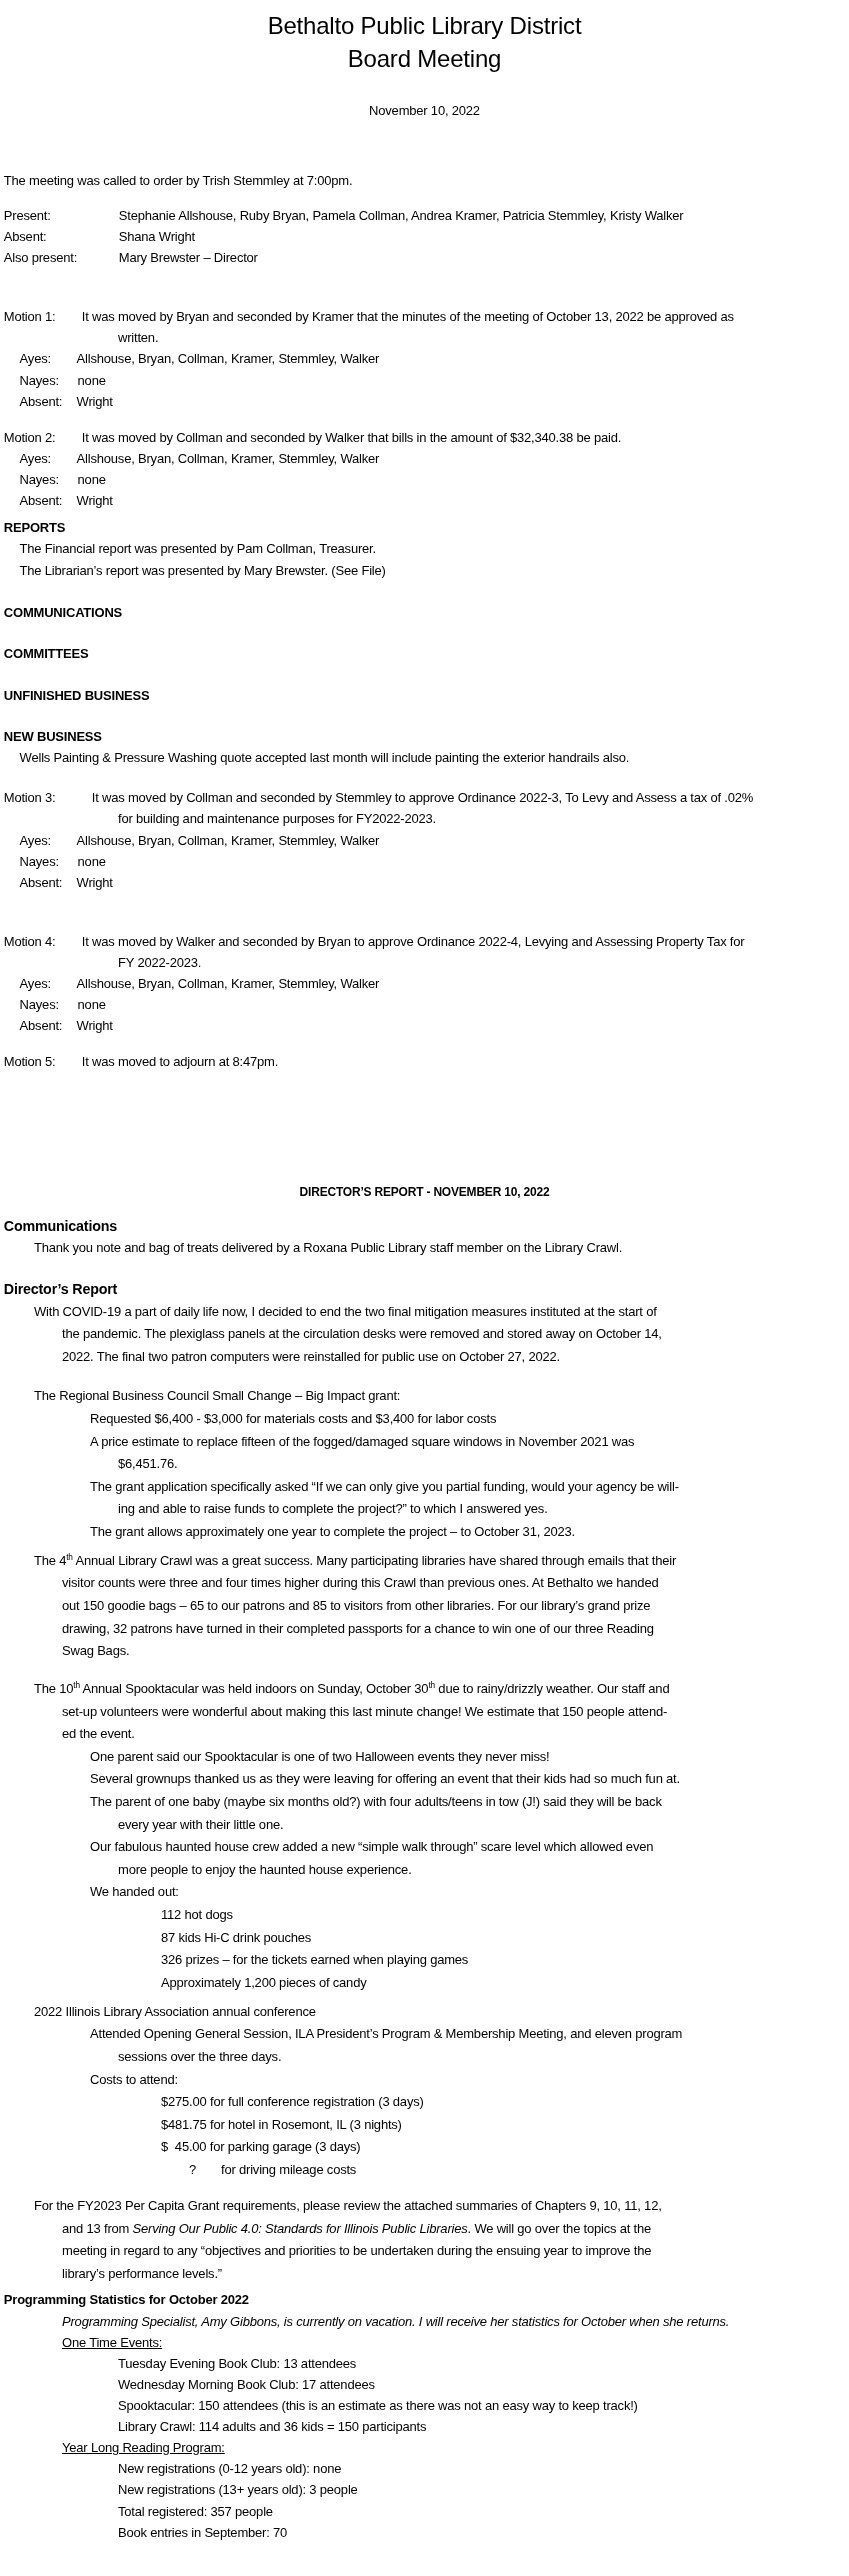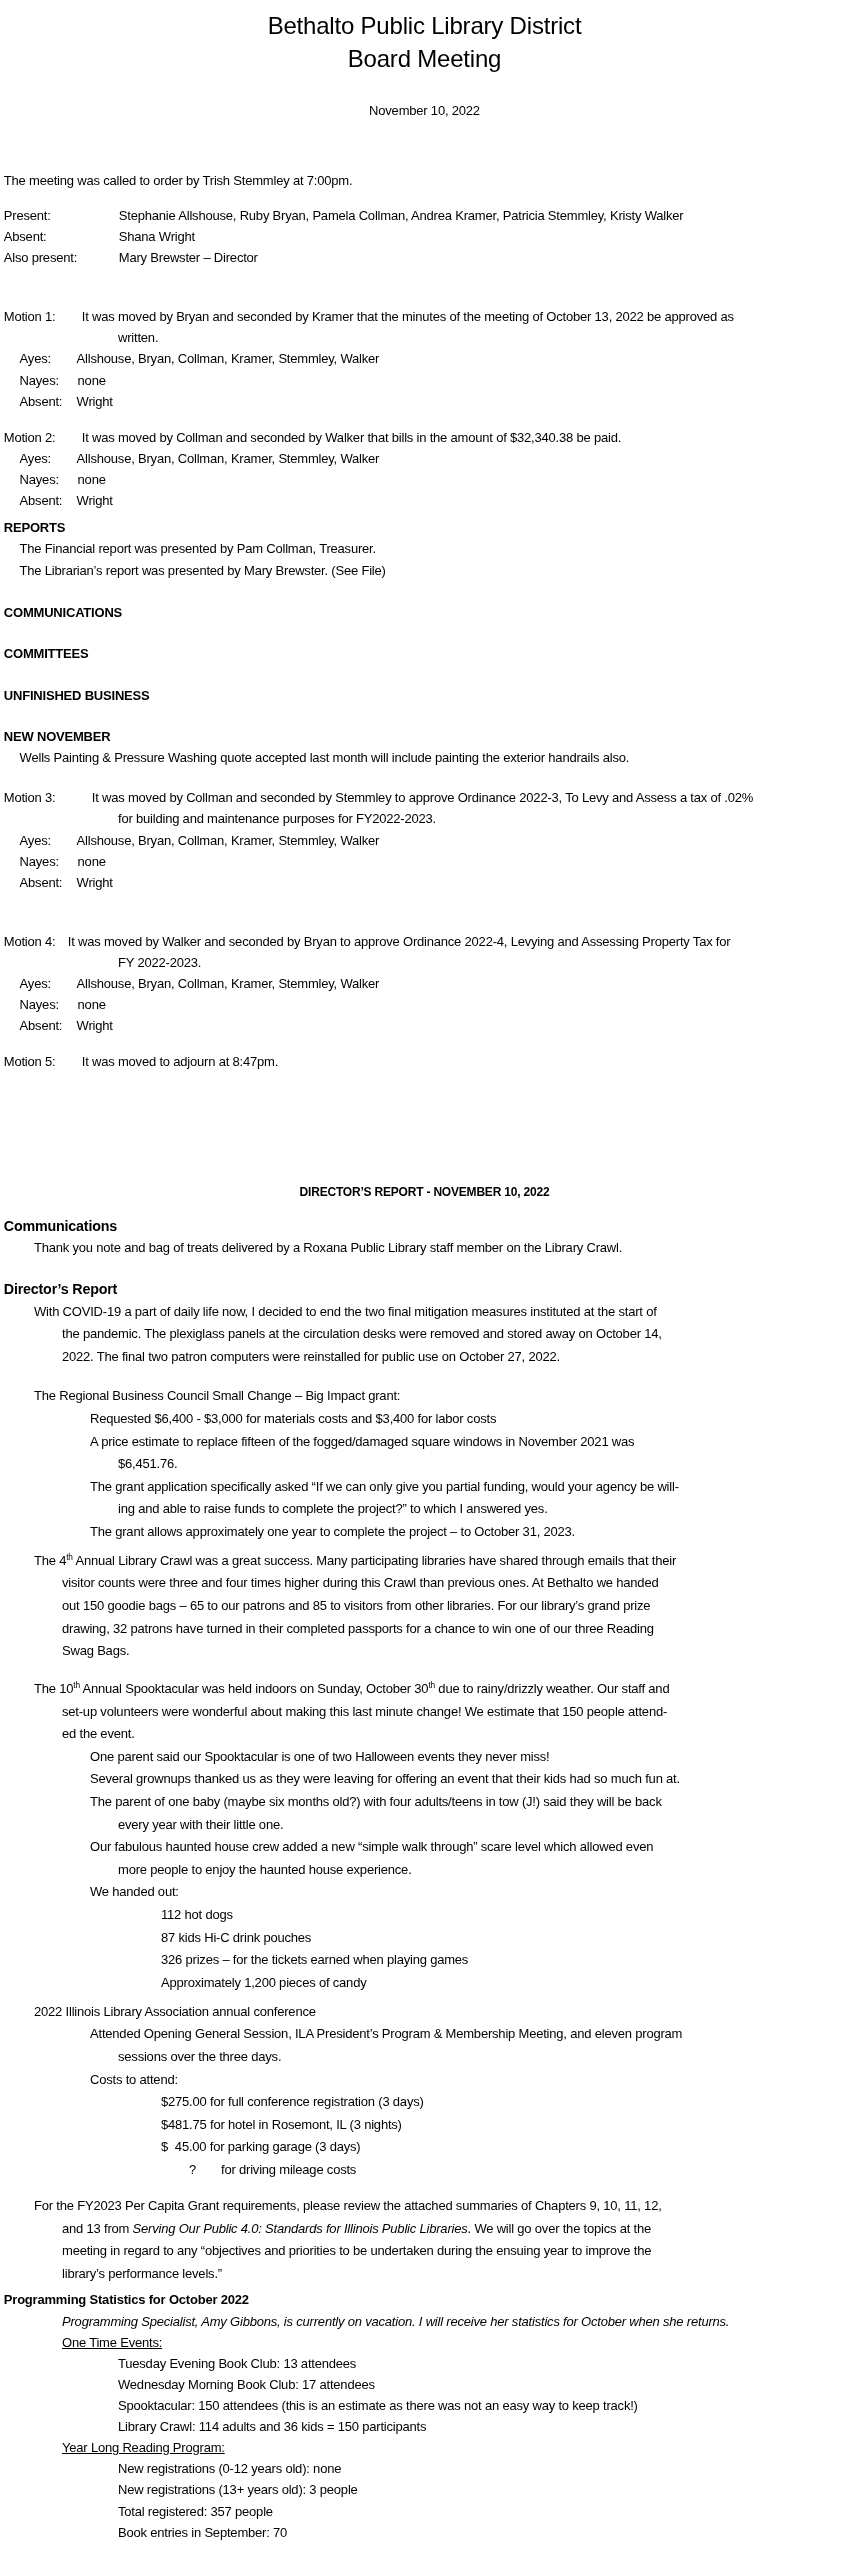--- a/index.html
+++ b/index.html
@@ -48,33 +48,33 @@
 <div class="ln" style="left:19.6px; top:472px;"><span class="lbl" style="width:58px;">Nayes:</span><span>none</span></div>
 <div class="ln" style="left:19.6px; top:493px;"><span class="lbl" style="width:57px;">Absent:</span><span>Wright</span></div>
 
 <div class="ln bold" style="left:3.8px; top:520px;">REPORTS</div>
 <div class="ln" style="left:19.6px; top:541px;">The Financial report was presented by Pam Collman, Treasurer.</div>
 <div class="ln" style="left:19.6px; top:563px;">The Librarian’s report was presented by Mary Brewster. (See File)</div>
 
 <div class="ln bold" style="left:3.8px; top:605px;">COMMUNICATIONS</div>
 <div class="ln bold" style="left:3.8px; top:646px;">COMMITTEES</div>
 <div class="ln bold" style="left:3.8px; top:688px;">UNFINISHED BUSINESS</div>
-<div class="ln bold" style="left:3.8px; top:729px;">NEW NOVEMBER</div>
+<div class="ln bold" style="left:3.8px; top:729px;">NEW BUSINESS</div>
 <div class="ln" style="left:19.6px; top:750px;">Wells Painting &amp; Pressure Washing quote accepted last month will include painting the exterior handrails also.</div>
 
 <div class="ln" style="left:3.8px; top:790px;">
   <span class="lbl" style="width:88px;">Motion 3:</span><span>It was moved by Collman and seconded by Stemmley to approve Ordinance 2022-3, To Levy and Assess a tax of .02%</span>
 </div>
 <div class="ln" style="left:118px; top:811px;">for building and maintenance purposes for FY2022-2023.</div>
 <div class="ln" style="left:19.6px; top:833px;"><span class="lbl" style="width:57px;">Ayes:</span><span>Allshouse, Bryan, Collman, Kramer, Stemmley, Walker</span></div>
 <div class="ln" style="left:19.6px; top:854px;"><span class="lbl" style="width:58px;">Nayes:</span><span>none</span></div>
 <div class="ln" style="left:19.6px; top:875px;"><span class="lbl" style="width:57px;">Absent:</span><span>Wright</span></div>
 
 <div class="ln" style="left:3.8px; top:934px;">
-  <span class="lbl" style="width:64px;">Motion 4:</span><span>It was moved by Walker and seconded by Bryan to approve Ordinance 2022-4, Levying and Assessing Property Tax for</span>
+  <span class="lbl" style="width:78px;">Motion 4:</span><span>It was moved by Walker and seconded by Bryan to approve Ordinance 2022-4, Levying and Assessing Property Tax for</span>
 </div>
 <div class="ln" style="left:118px; top:955px;">FY 2022-2023.</div>
 <div class="ln" style="left:19.6px; top:976px;"><span class="lbl" style="width:57px;">Ayes:</span><span>Allshouse, Bryan, Collman, Kramer, Stemmley, Walker</span></div>
 <div class="ln" style="left:19.6px; top:997px;"><span class="lbl" style="width:58px;">Nayes:</span><span>none</span></div>
 <div class="ln" style="left:19.6px; top:1018px;"><span class="lbl" style="width:57px;">Absent:</span><span>Wright</span></div>
 
 <div class="ln" style="left:3.8px; top:1054px;">
   <span class="lbl" style="width:78px;">Motion 5:</span><span>It was moved to adjourn at 8:47pm.</span>
 </div>
 

